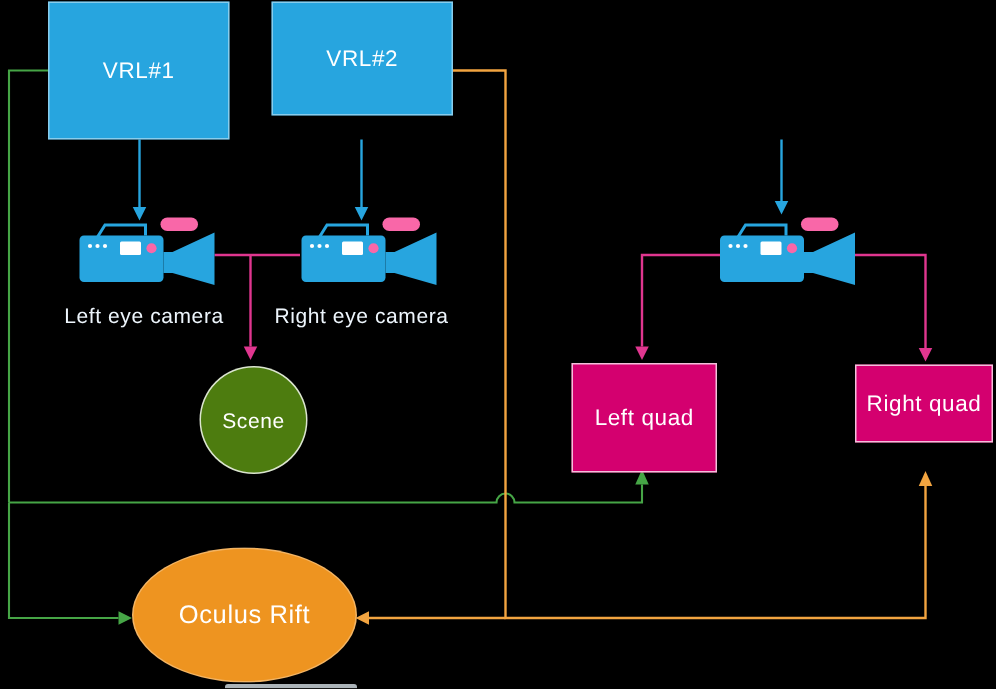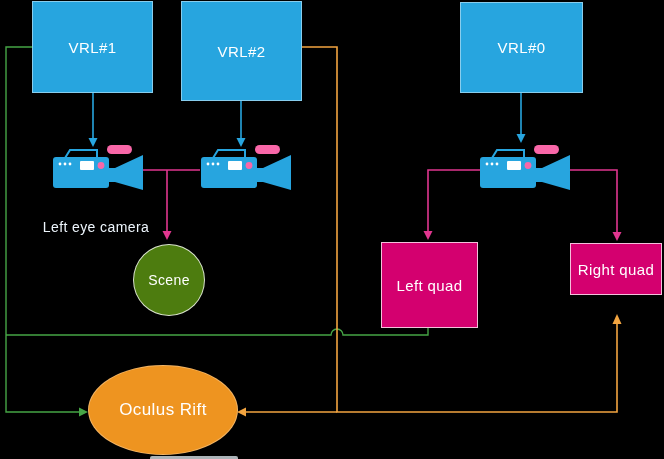--- a/index.html
+++ b/index.html
@@ -23,21 +23,21 @@
   .circle-magenta{
     background:#4d7c0f;border:1px solid rgba(255,255,255,.8);
     border-radius:50%;font-size:14px;
   }
   .ellipse-orange{
     background:#EE9420;border:1px solid rgba(255,255,255,.3);
     border-radius:50%;font-size:17px;text-align:center;
   }
   .cam-label{
     position:absolute;color:#EDF5FC;font-size:14px;font-weight:300;
-    letter-spacing:.4px;text-align:center;width:170px;margin-top:17px;
+    letter-spacing:.4px;text-align:center;width:170px;
   }
   .wires{position:absolute;left:0;top:0;}
   .sliver{
     position:absolute;left:150px;top:456px;width:88px;height:3px;
     background:#c9d2d8;opacity:.85;border-radius:2px 2px 0 0;
   }
 </style>
 </head>
 <body>
 
@@ -112,34 +112,32 @@
     </g>
 
     <use href="#cam-icon" x="52" y="142"></use>
     <use href="#cam-icon" x="200" y="142"></use>
     <use href="#cam-icon" x="479" y="142"></use>
   </svg>
 
   <div class="node box-blue" style="left:32px;top:1px;width:121px;height:92px">
     <span>VRL#1</span>
   </div>
-  <div class="node box-blue" style="left:181px;top:1px;width:121px;height:100px">
+  <div class="node box-blue" style="left:181px;top:1px;width:121px;height:76px">
     <span>VRL#2</span>
-  </div>
-  <div class="node box-blue" style="left:460px;top:2px;width:123px;height:91px">
-    <span>VRL#0</span>
   </div>
 
   <div class="cam-label" style="left:11px;top:202px">Left eye camera</div>
+  <div class="cam-label" style="left:156px;top:202px">Right eye camera</div>
 
   <div class="node circle-magenta" style="left:133px;top:244px;width:72px;height:72px">
     <span>Scene</span>
   </div>
 
-  <div class="node box-magenta" style="left:381px;top:242px;width:97px;height:86px">
+  <div class="node box-magenta" style="left:381px;top:242px;width:97px;height:73px">
     <span>Left quad</span>
   </div>
   <div class="node box-magenta" style="left:570px;top:243px;width:92px;height:52px">
     <span>Right quad</span>
   </div>
 
   <div class="node ellipse-orange" style="left:88px;top:365px;width:150px;height:90px">
     <span>Oculus Rift</span>
   </div>
 

